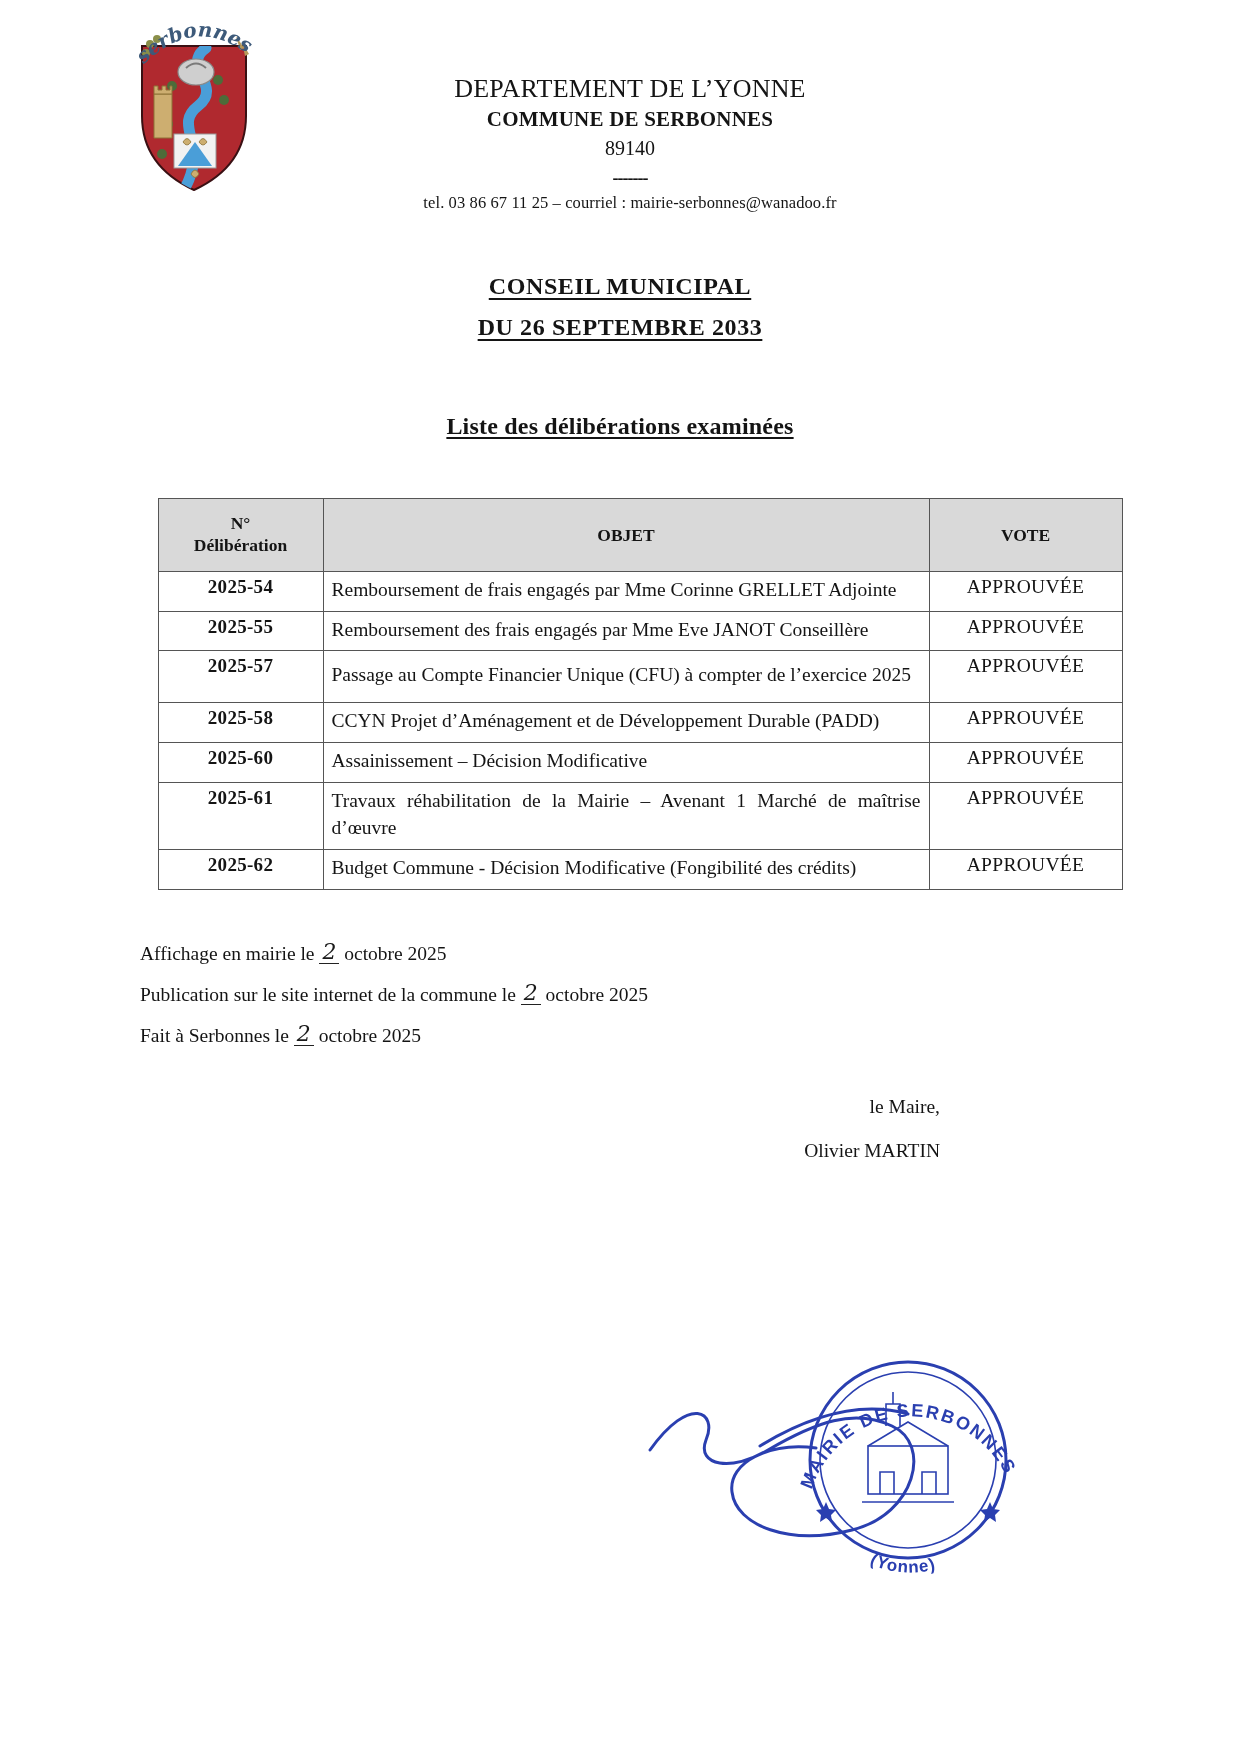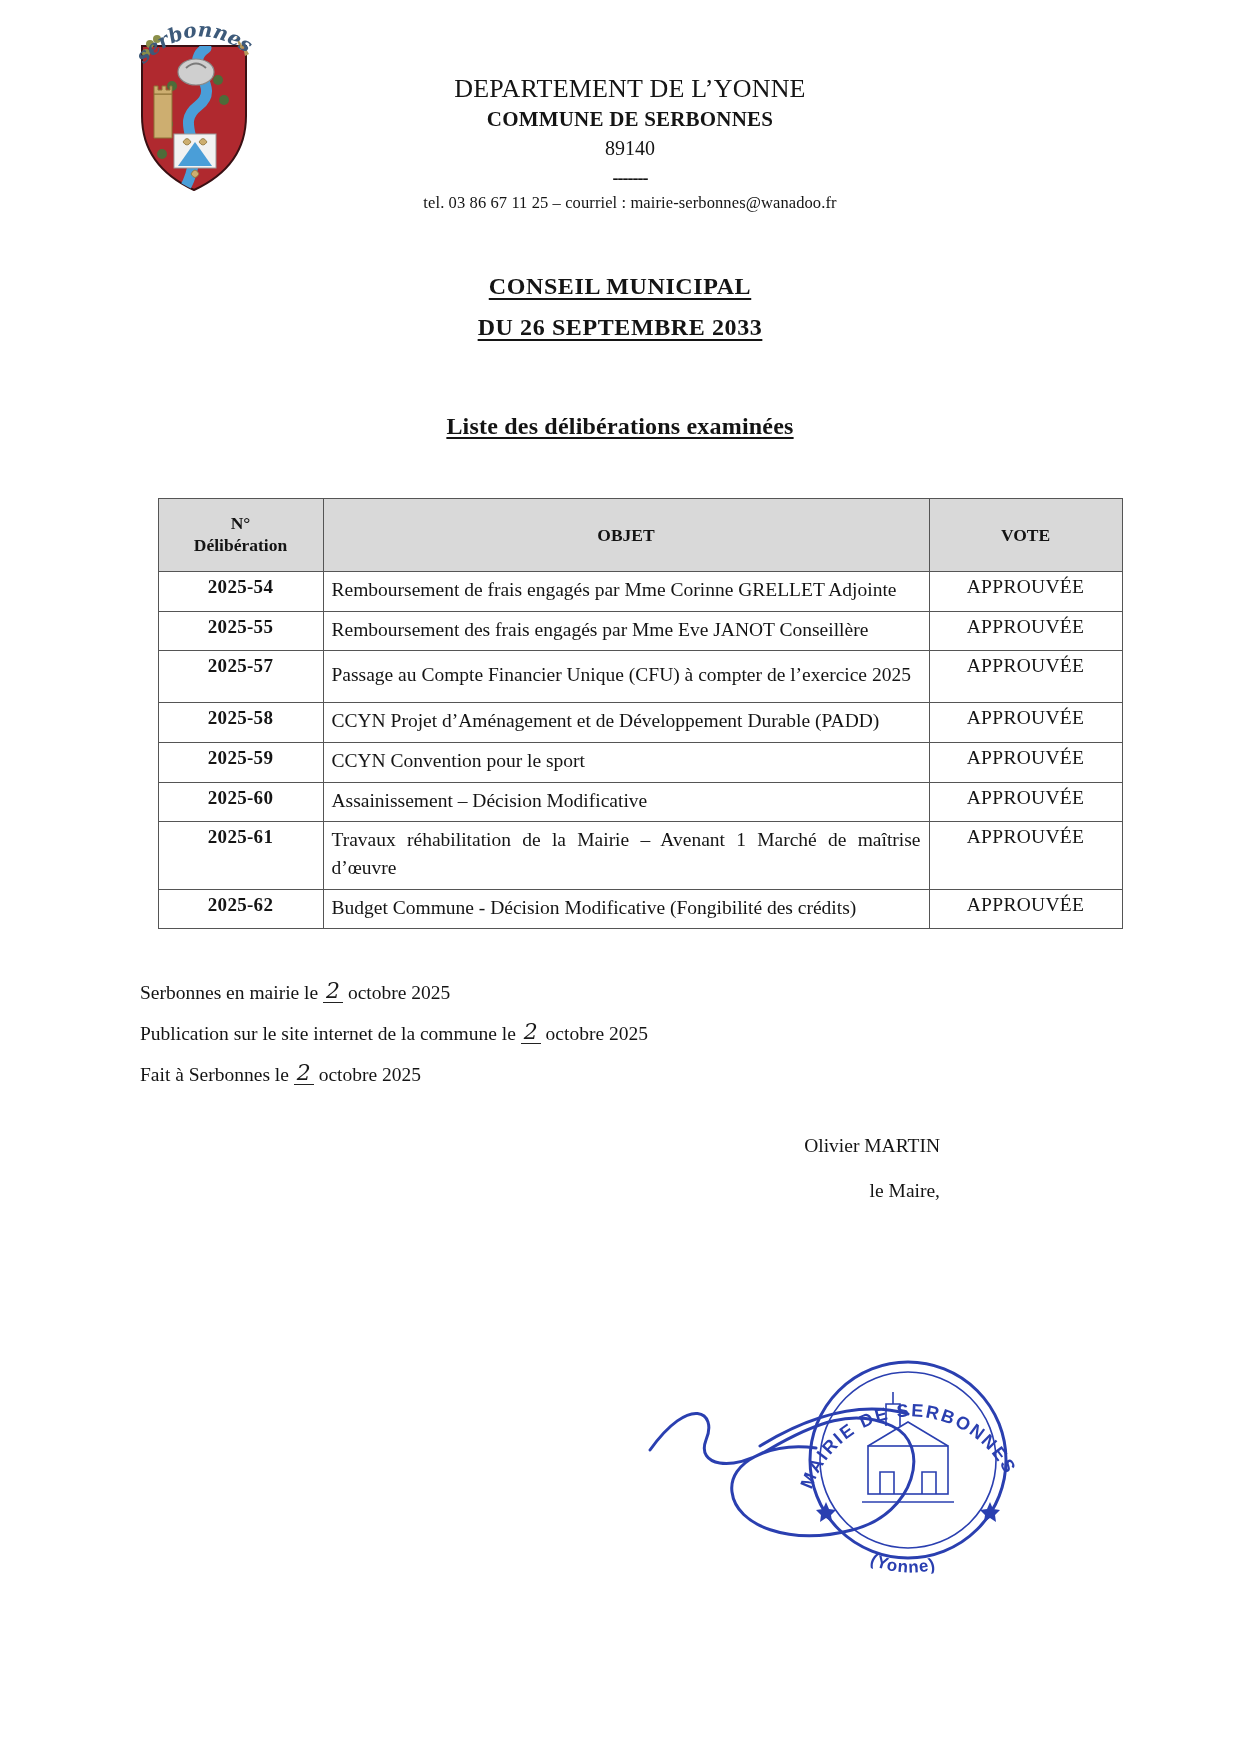--- a/index.html
+++ b/index.html
@@ -300,25 +300,20 @@
           <td class="objet loose">Passage au  Compte Financier Unique (CFU) à compter de l’exercice 2025</td>
           <td class="vote">APPROUVÉE</td>
         </tr>
 
         <tr>
           <td class="num">2025-58</td>
           <td class="objet">CCYN Projet d’Aménagement et de Développement Durable (PADD)</td>
           <td class="vote">APPROUVÉE</td>
         </tr>
 
-        <tr>
-          <td class="num">2025-59</td>
-          <td class="objet">CCYN Convention pour le sport</td>
-          <td class="vote">APPROUVÉE</td>
-        </tr>
 
         <tr>
           <td class="num">2025-60</td>
           <td class="objet">Assainissement – Décision Modificative</td>
           <td class="vote">APPROUVÉE</td>
         </tr>
 
         <tr>
           <td class="num">2025-61</td>
           <td class="objet">Travaux réhabilitation de la Mairie – Avenant 1 Marché de maîtrise d’œuvre</td>
@@ -330,39 +325,39 @@
           <td class="objet">Budget Commune - Décision Modificative (Fongibilité des crédits)</td>
           <td class="vote">APPROUVÉE</td>
         </tr>
 
       </tbody>
     </table>
   </div>
 
   <div class="footer-block">
     <div class="footer-line">
-      <span>Serbonnes en mairie le</span>
+      <span>Affichage en mairie le</span>
       <span class="hand">2</span>
       <span>octobre 2025</span>
     </div>
     <div class="footer-line">
       <span>Publication sur le site internet de la commune le</span>
       <span class="hand">2</span>
       <span>octobre 2025</span>
     </div>
     <div class="footer-line">
       <span>Fait à Serbonnes le</span>
       <span class="hand">2</span>
       <span>octobre 2025</span>
     </div>
   </div>
 
   <div class="signature-block">
+    <div>le Maire,</div>
     <div>Olivier MARTIN</div>
-    <div>le Maire,</div>
   </div>
 
   <div class="stamp-area">
     <svg width="420" height="260" viewBox="0 0 420 260" xmlns="http://www.w3.org/2000/svg">
       <defs>
         <path id="stampTopArc" d="M 170 165 a 105 105 0 0 1 200 -10" fill="none"></path>
         <path id="stampBottomArc" d="M 185 190 a 95 95 0 0 0 170 0" fill="none"></path>
       </defs>
 
       <g fill="none" stroke="#2a3fb0" stroke-width="3" stroke-linecap="round">

